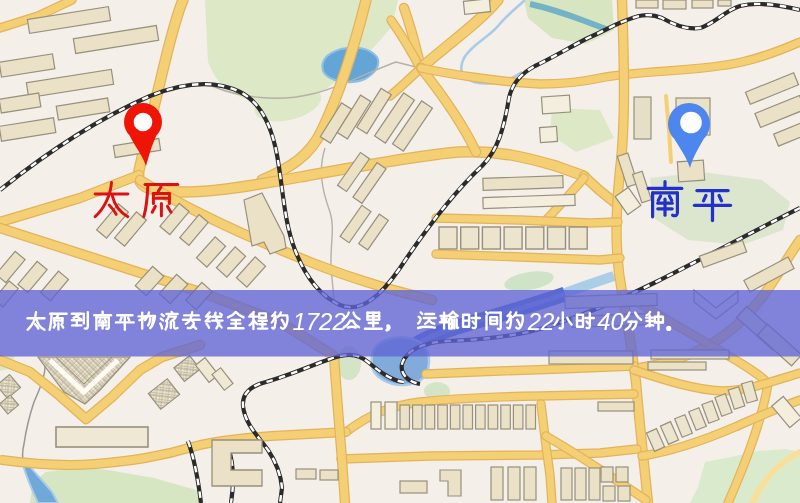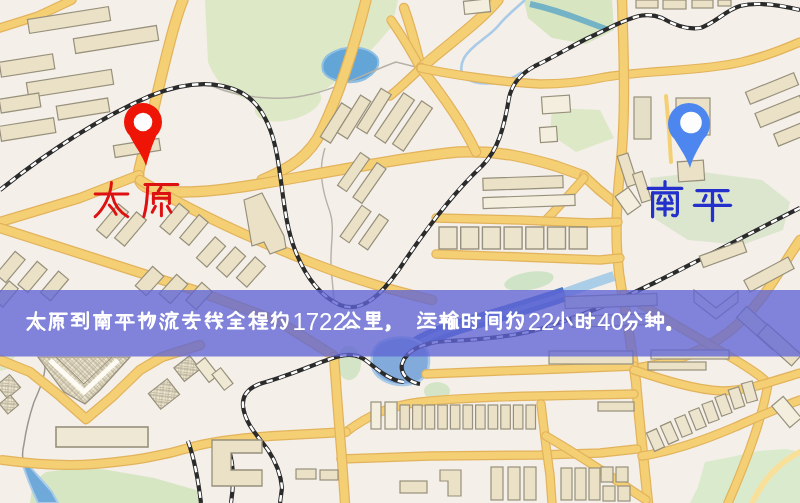--- a/index.html
+++ b/index.html
@@ -1,17 +1,17 @@
 <!DOCTYPE html>
 <html><head>
 <meta charset="utf-8">
 <style>
   html,body { margin:0; padding:0; }
   body { width:800px; height:503px; overflow:hidden; font-family:"Liberation Sans",sans-serif; background:#fff; }
-  .wrap { position:relative; width:667px; height:503px; }
+  .wrap { position:relative; width:667px; height:503px;font-style:italic; }
   .glyph { fill:none; stroke-linecap:round; stroke-linejoin:round; }
 </style>
 </head>
 <body>
 <div class="wrap">
 <svg width="0" height="0" style="position:absolute">
       <defs>
 <g id="g-tai">
 <path d="M8,36 H92"></path>
 <path d="M50,6 C48,40 30,74 8,94"></path>

